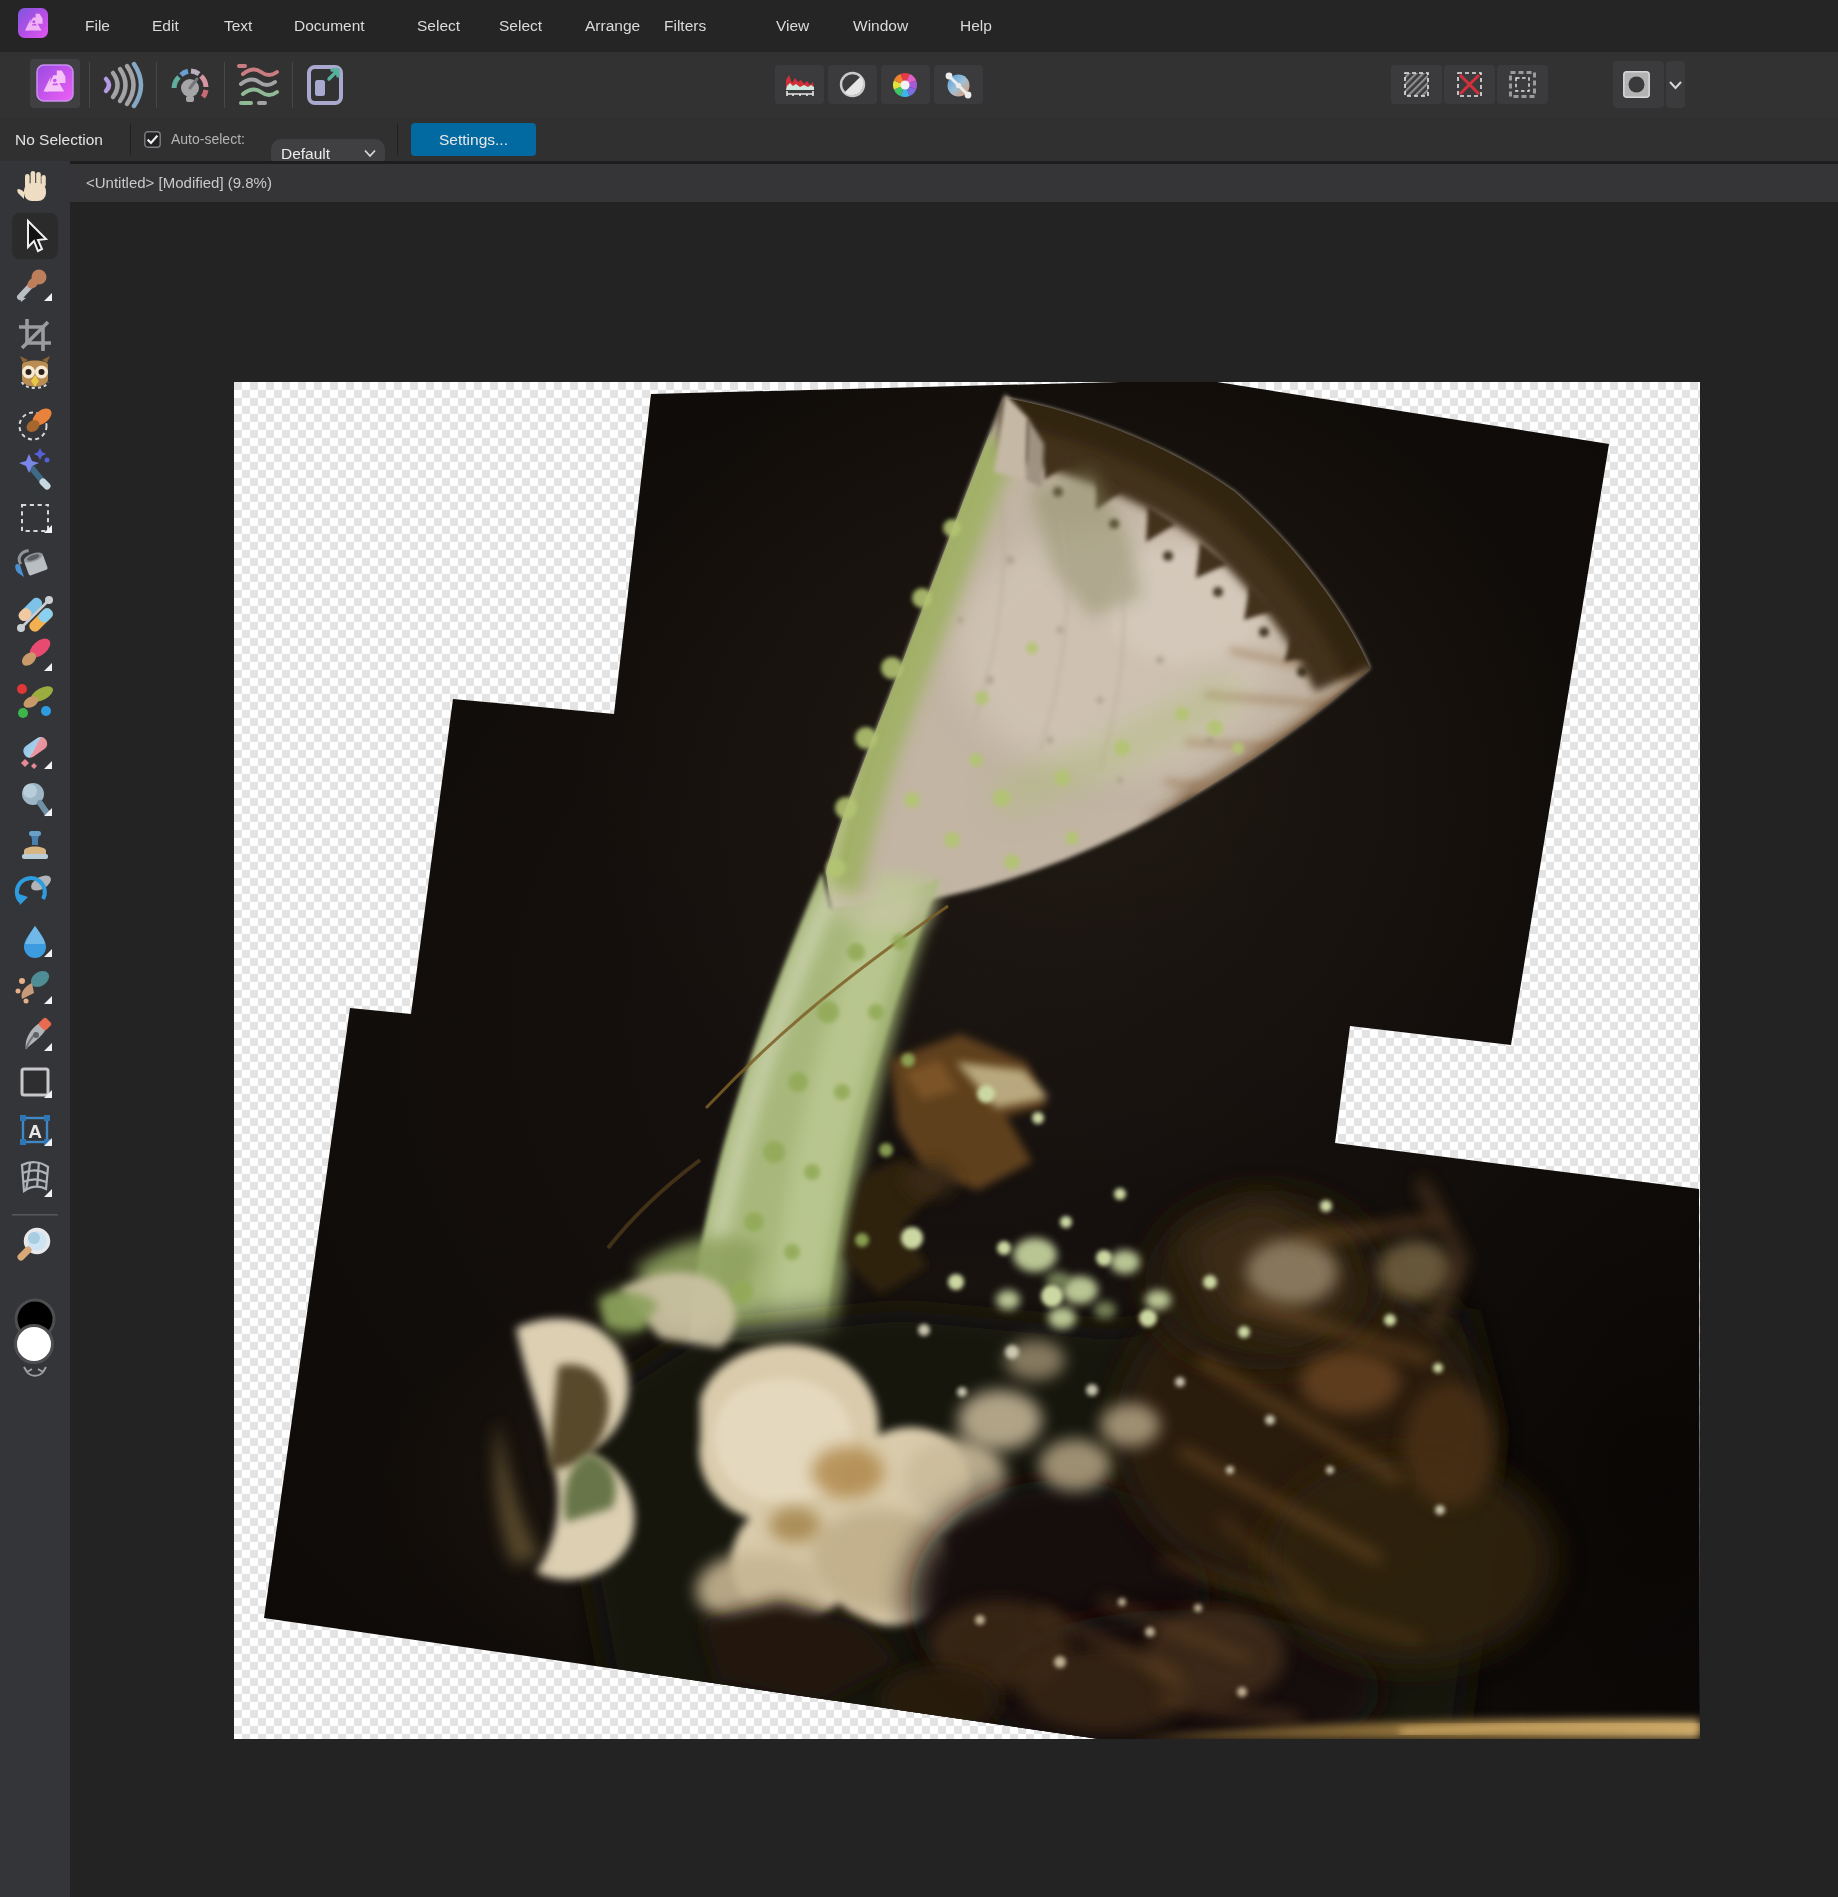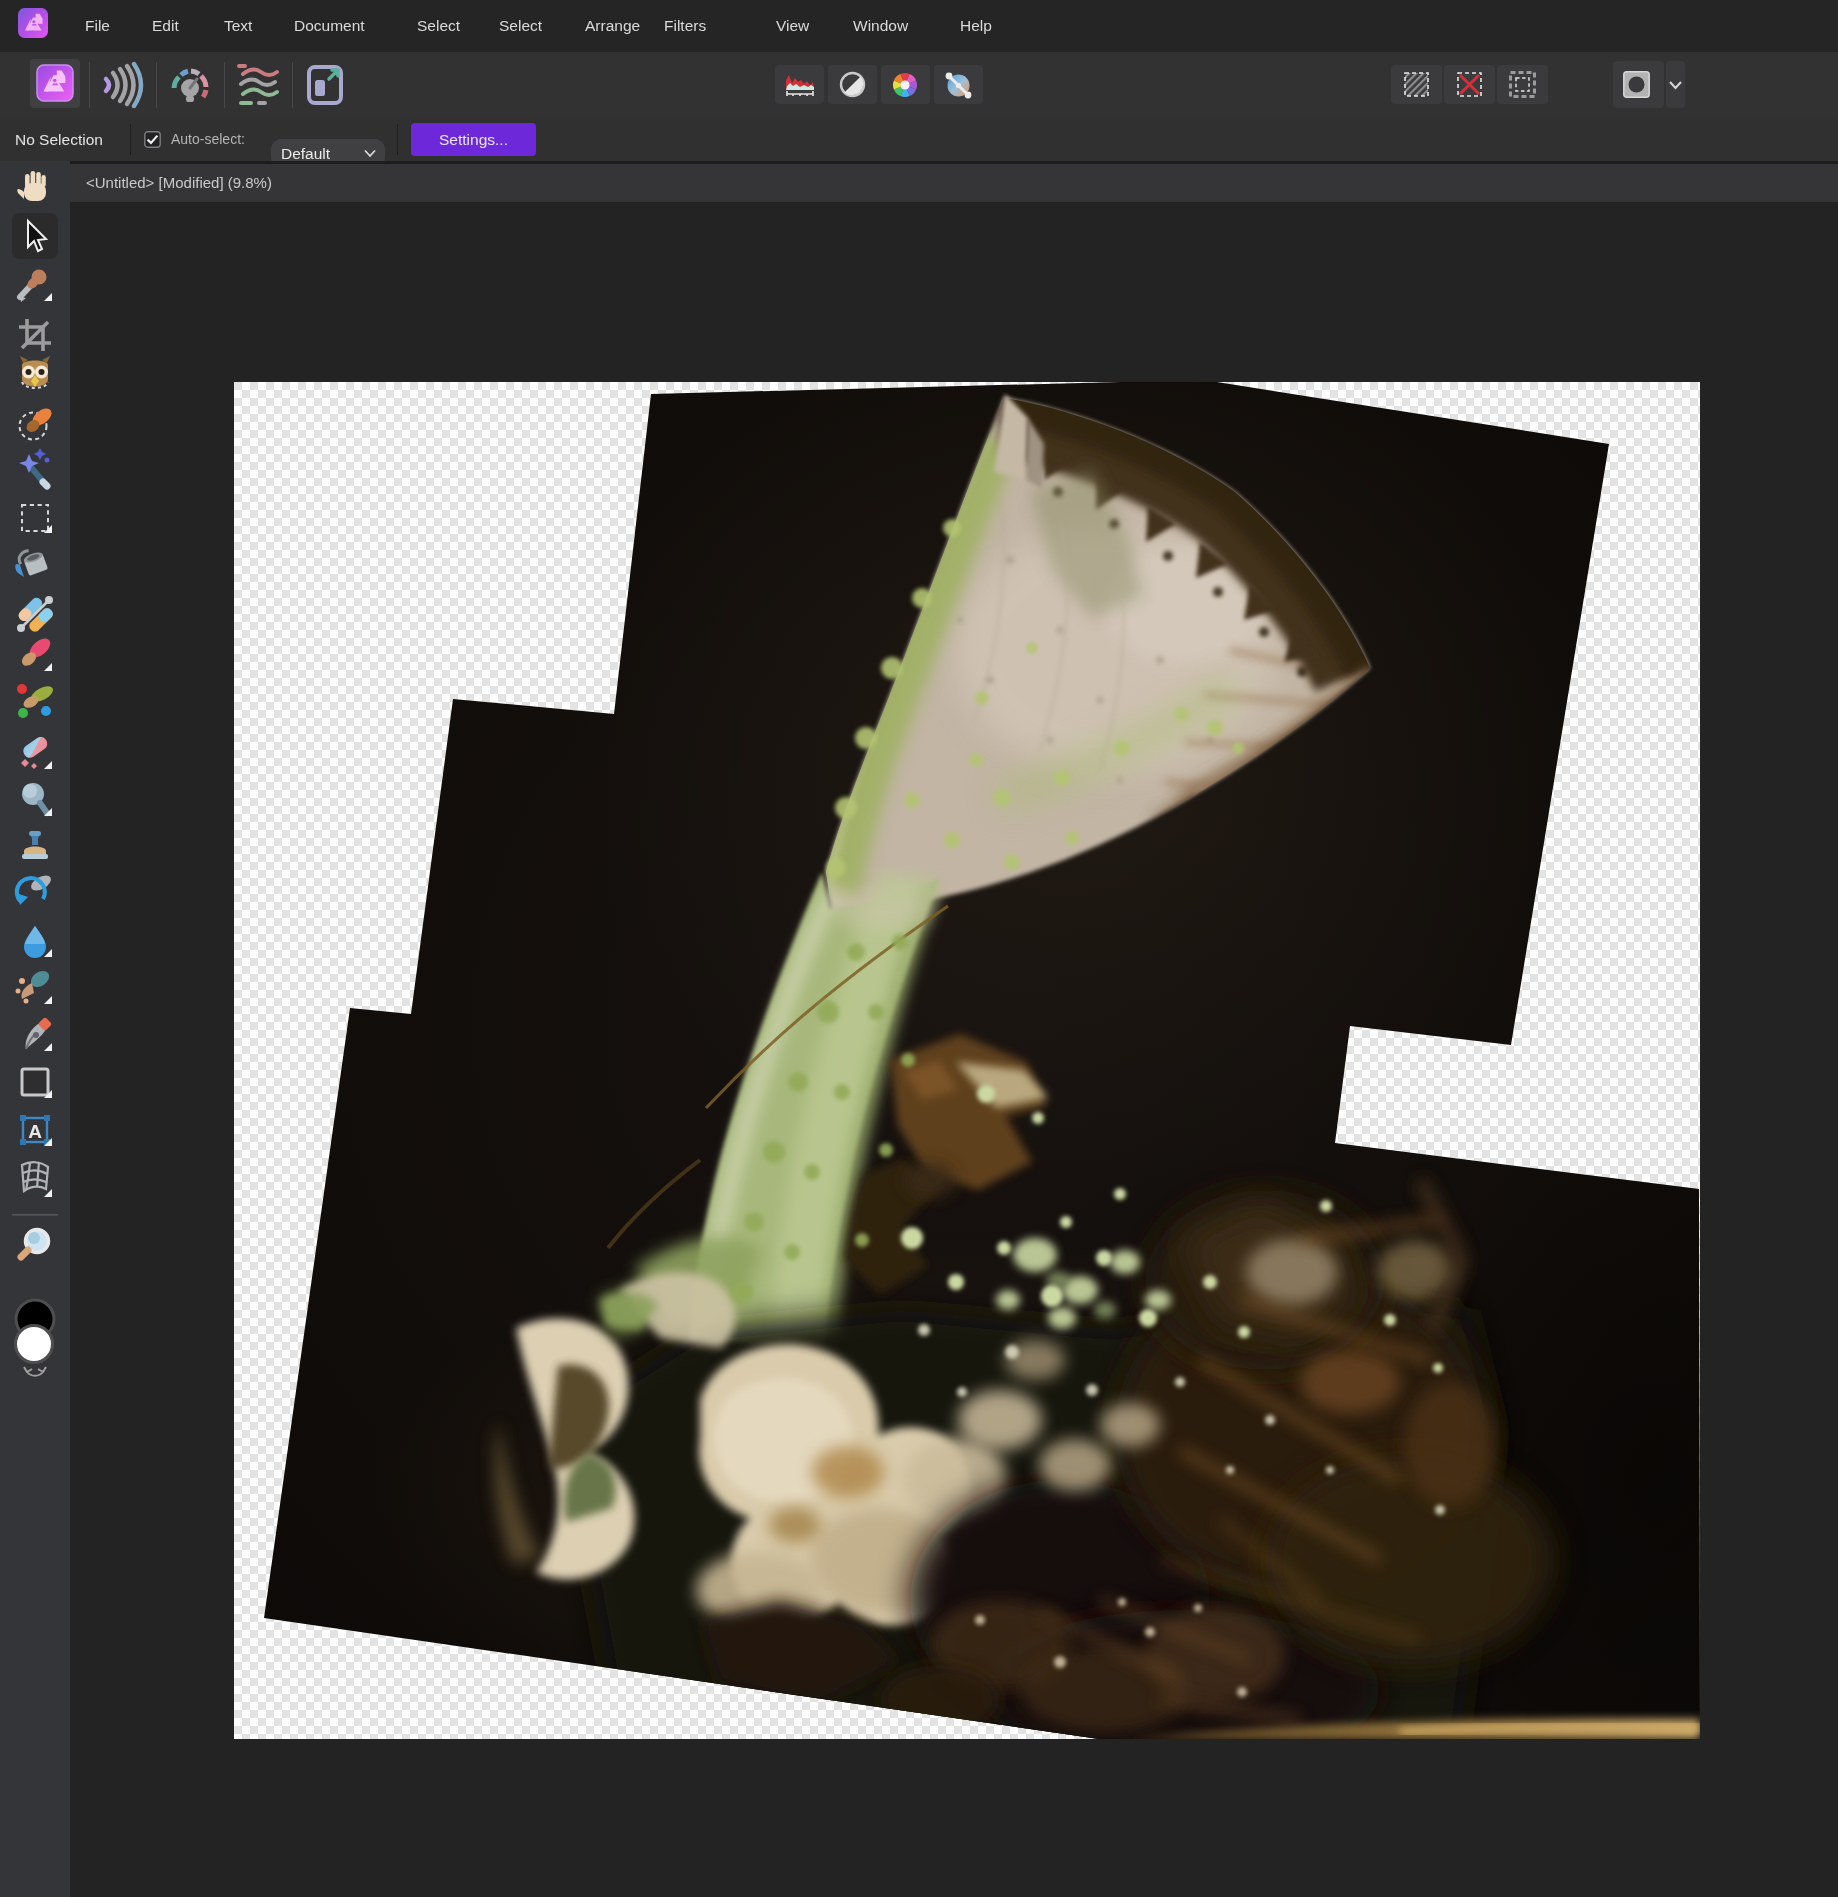--- a/index.html
+++ b/index.html
@@ -196,21 +196,21 @@
     <path d="M3.6 8.6 L7 12 L13.4 4.6" fill="none" stroke="#f0f0f0" stroke-width="2.2"></path>
   </svg>
   <span class="abs" style="left:171px;top:0;height:43px;line-height:43px;color:#b4b4b4;font-size:14px;">Auto-select:</span>
   <div class="abs" style="left:271px;top:21px;width:114px;height:29px;background:#404042;border-radius:10px;">
     <span class="abs" style="left:10px;top:0;height:29px;line-height:29px;color:#ebebeb;font-size:15.5px;">Default</span>
     <svg class="abs" style="left:92px;top:9px" width="14" height="11" viewBox="0 0 14 11">
       <path d="M2 2.5 L7 8 L12 2.5" fill="none" stroke="#d8d8d8" stroke-width="1.8"></path>
     </svg>
   </div>
   <div class="ctxsep" style="left:397px"></div>
-  <div class="abs" style="left:411px;top:5px;width:125px;height:33px;background:#6d28d9;border-radius:4px;">
+  <div class="abs" style="left:411px;top:5px;width:125px;height:33px;background:#0369a1;border-radius:4px;">
     <span class="abs" style="left:0;width:125px;text-align:center;top:0;height:33px;line-height:33px;color:#e8e8e8;font-size:15.5px;">Settings...</span>
   </div>
 </div>
 
 <div class="abs divline"></div>
 <div class="abs toolcol">
 <svg width="70" height="1300" viewBox="0 0 70 1300" style="position:absolute;left:0;top:0">
   <defs>
     <linearGradient id="erg" x1="0" y1="0" x2="1" y2="1">
       <stop offset="0" stop-color="#8fc4e8"></stop>

